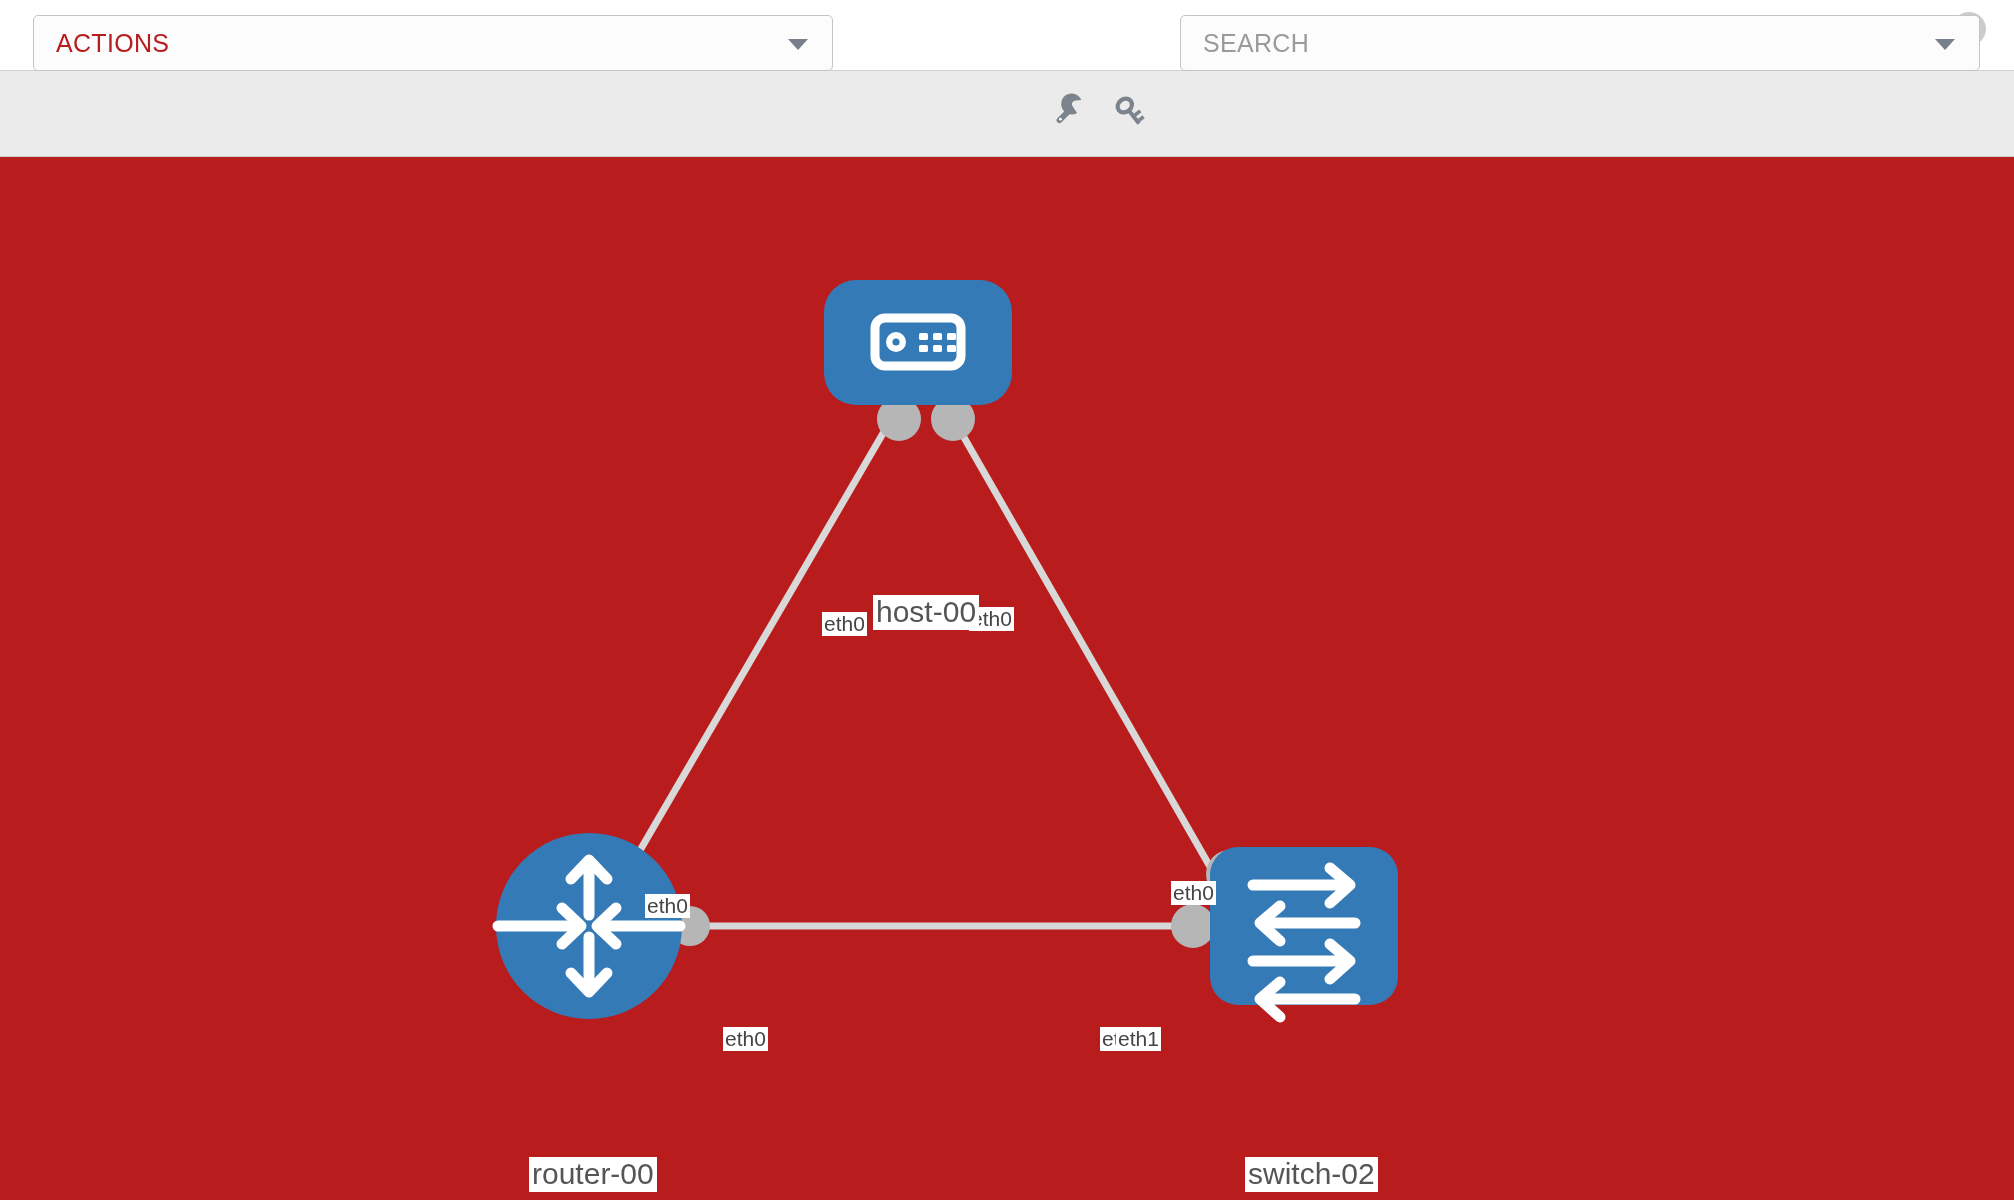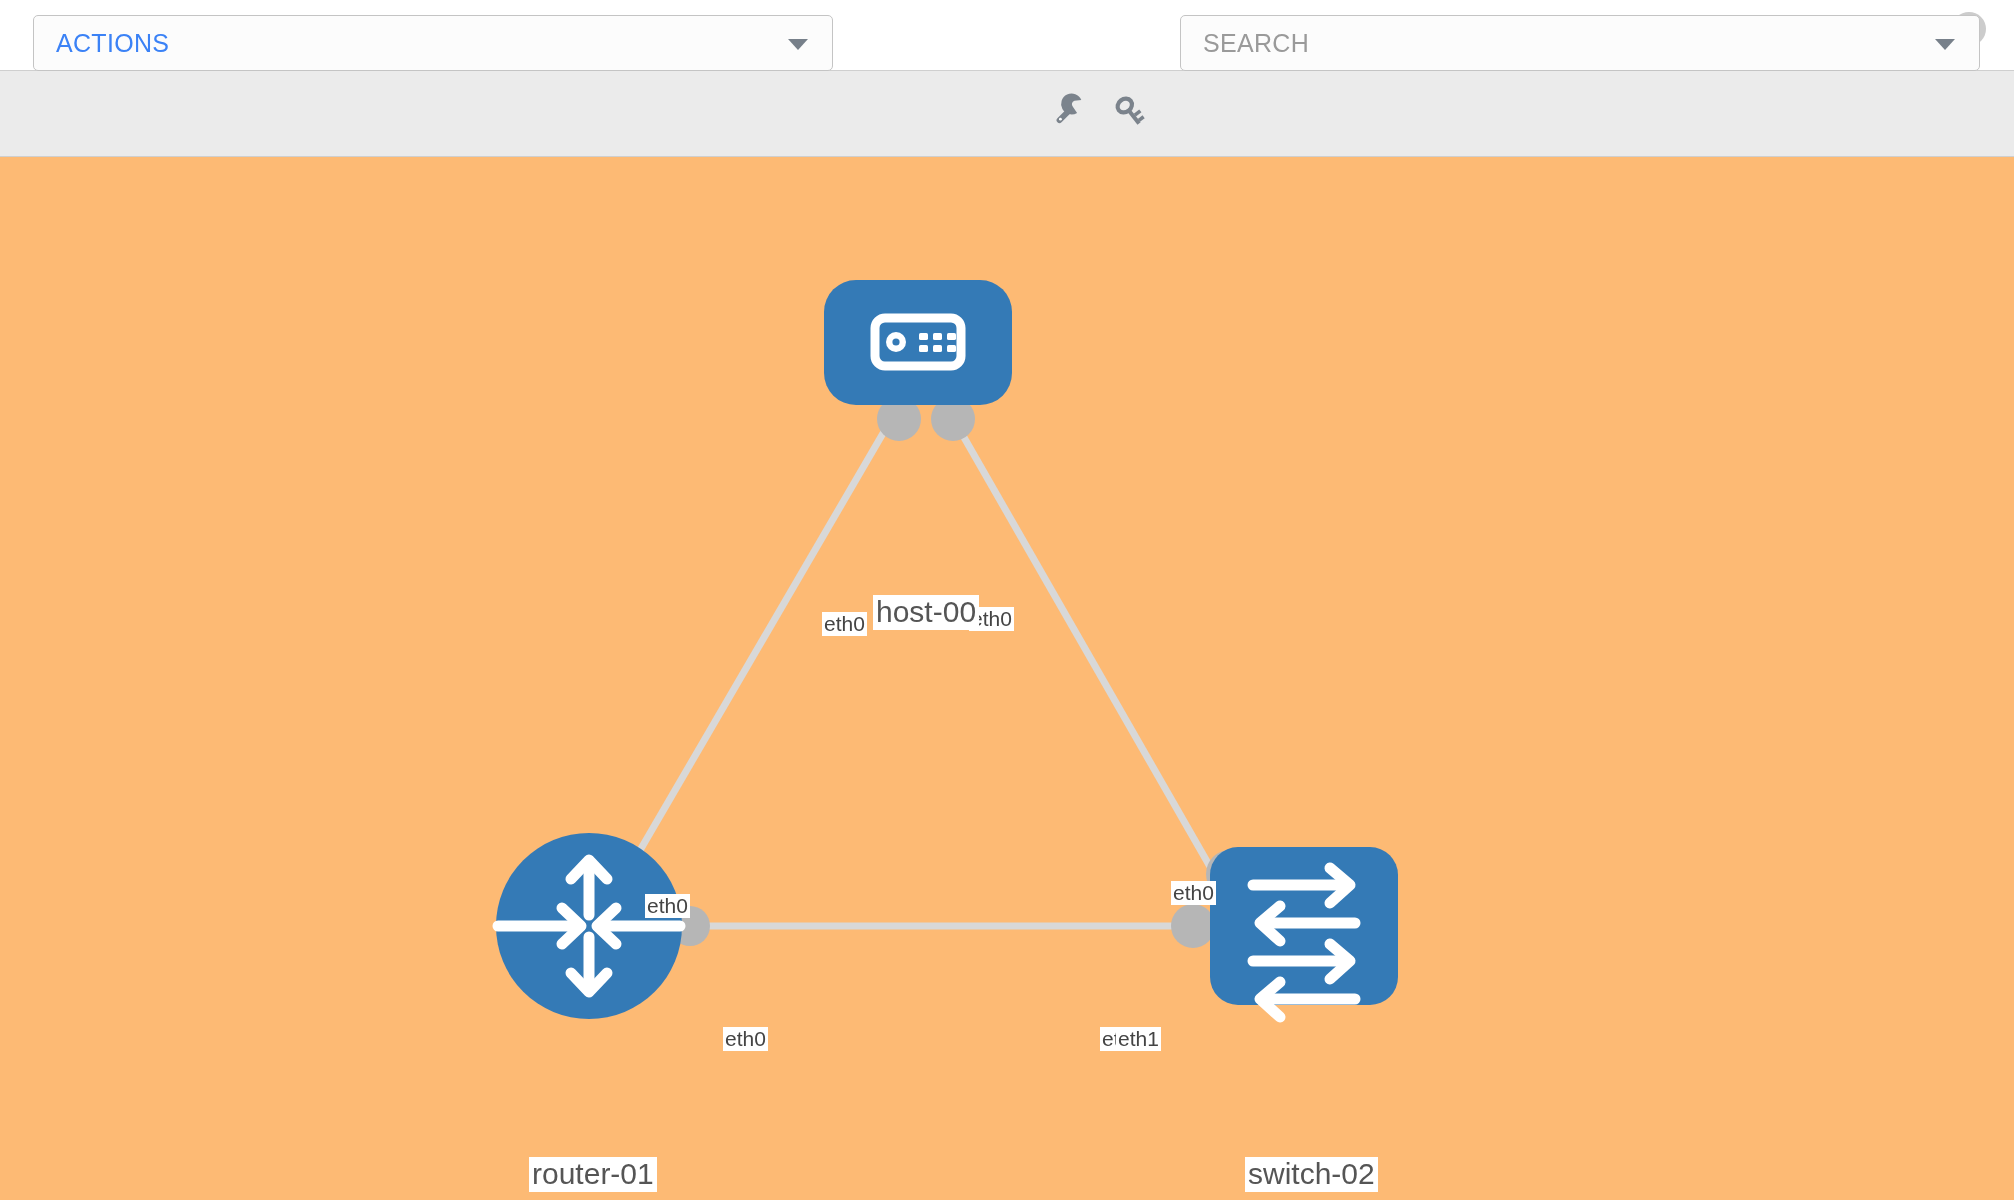--- a/index.html
+++ b/index.html
@@ -72,21 +72,21 @@
     background: #fcfcfc;
     border: 1px solid #c4c4c4;
     border-radius: 5px;
     display: flex;
     align-items: center;
     cursor: pointer;
   }
   .actions-label {
     margin-left: 22px;
     font-size: 25px;
-    color: #3b82f6;
+    color: #b91c1c;
     letter-spacing: 0.3px;
   }
   .caret {
     position: absolute;
     right: 24px;
     top: 50%;
     margin-top: -4px;
     width: 0; height: 0;
     border-left: 10px solid transparent;
     border-right: 10px solid transparent;
@@ -131,21 +131,21 @@
     text-align: right;
   }
 
   
   .canvas {
     position: absolute;
     left: 0;
     top: 157px;
     width: 2014px;
     height: 1043px;
-    background: #fdba74;
+    background: #b91c1c;
     overflow: hidden;
   }
   .topology-svg {
     position: absolute;
     left: 0; top: 0;
     width: 2014px;
     height: 1043px;
   }
 
   
@@ -287,17 +287,17 @@
 
     <span class="iface-label" style="left:822px; top:455px;">eth0</span>
     <span class="iface-label" style="left:969px; top:450px;">eth0</span>
     <span class="iface-label" style="left:645px; top:737px;">eth0</span>
     <span class="iface-label" style="left:1171px; top:724px;">eth0</span>
     <span class="iface-label" style="left:723px; top:870px;">eth0</span>
     <span class="iface-label" style="left:1100px; top:870px;">eth</span>
     <span class="iface-label" style="left:1116px; top:870px;">eth1</span>
 
     <span class="node-label" style="left:873px; top:438px;">host-00</span>
-    <span class="node-label" style="left:529px; top:1000px;">router-01</span>
+    <span class="node-label" style="left:529px; top:1000px;">router-00</span>
     <span class="node-label" style="left:1245px; top:1000px;">switch-02</span>
 
   </div>
 </div>
 
 </body></html>

